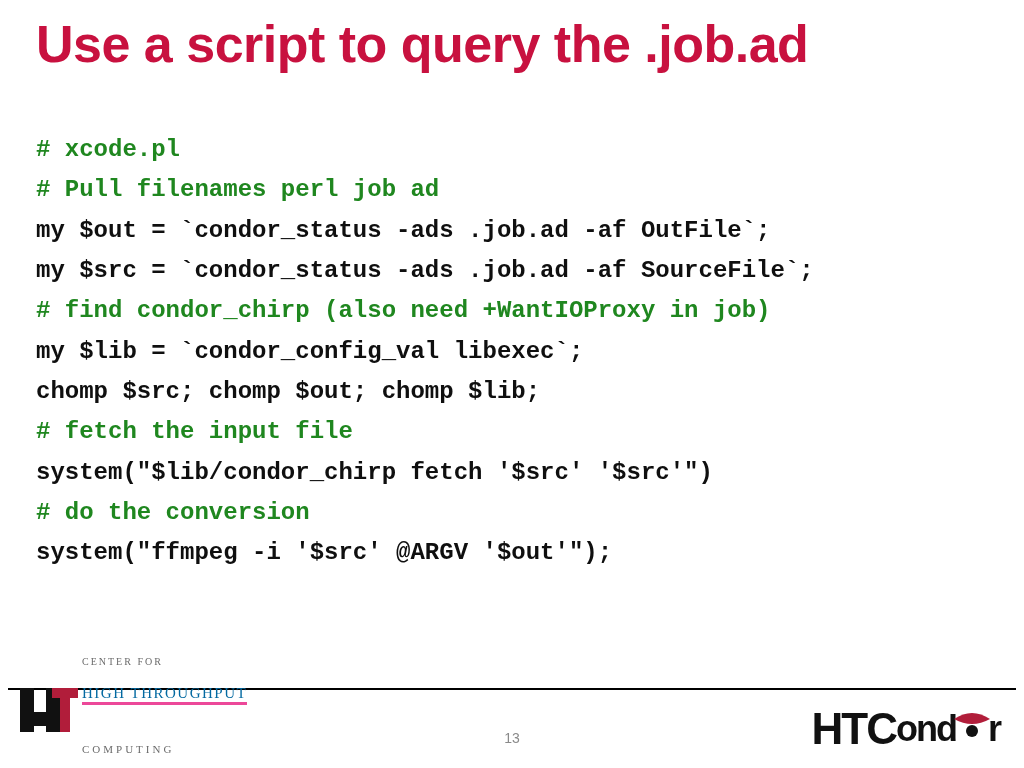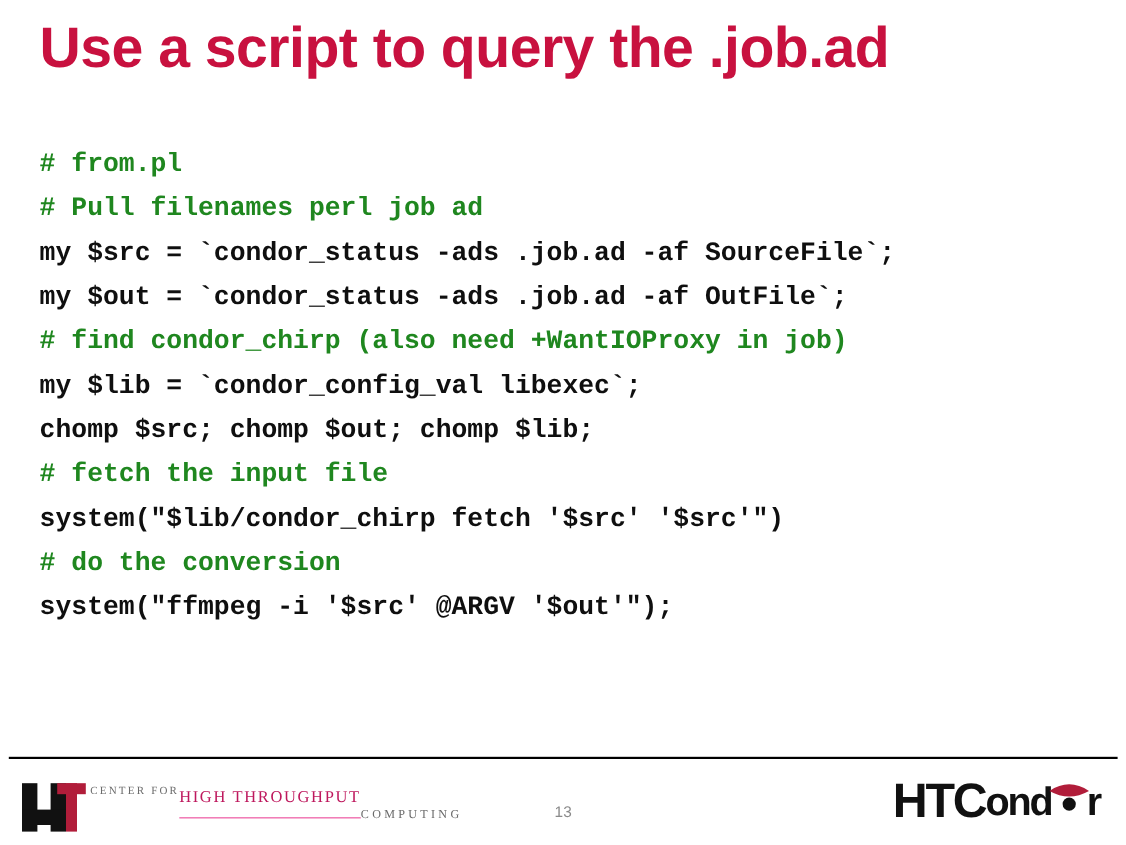--- a/index.html
+++ b/index.html
@@ -11,43 +11,43 @@
   .footer-line { position: absolute; left: 8px; right: 8px; bottom: 78px; height: 2px; background: #000; }
   .page-num { position: absolute; bottom: 22px; left: 0; right: 0; text-align: center; color: #8a8a8a; font-size: 14px; }
   
   .logo-chtc { position: absolute; left: 20px; bottom: 12px; display: flex; align-items: center; gap: 8px; }
   .ht-mark { width: 54px; height: 50px; position: relative; }
   .ht-mark .h-bar { position: absolute; left: 0; top: 30px; width: 48px; height: 14px; background: #111; }
   .ht-mark .h-left { position: absolute; left: 0; top: 6px; width: 14px; height: 44px; background: #111; }
   .ht-mark .h-right { position: absolute; left: 26px; top: 6px; width: 14px; height: 44px; background: #111; }
   .ht-mark .t-stem { position: absolute; left: 40px; top: 6px; width: 10px; height: 44px; background: #b11d3a; }
   .ht-mark .t-top { position: absolute; left: 32px; top: 6px; width: 26px; height: 10px; background: #b11d3a; }
-  .chtc-text { display: flex; line-height: 1.05; font-family: Georgia, 'Times New Roman', serif; }
+  .chtc-text { display: flex; flex-direction: column; line-height: 1.05; font-family: Georgia, 'Times New Roman', serif; }
   .chtc-text .l1 { font-size: 10px; letter-spacing: 2px; color: #6b6b6b; }
-  .chtc-text .l2 { font-size: 15px; letter-spacing: 1.5px; color: #be185d; border-bottom: 1px solid #ec4899; padding-bottom: 1px; margin: 3px 0; }
+  .chtc-text .l2 { font-size: 15px; letter-spacing: 1.5px; color: #0369a1; border-bottom: 3px solid #ec4899; padding-bottom: 1px; margin: 18px 0; }
   .chtc-text .l3 { font-size: 11px; letter-spacing: 3px; color: #6b6b6b; margin-top: 21px; }
   .logo-htcondor { position: absolute; right: 24px; bottom: 14px; display: flex; align-items: center; font-family: Arial, Helvetica, sans-serif; }
   .logo-htcondor .htc { font-size: 44px; font-weight: 900; color: #111; letter-spacing: -2px; }
   .logo-htcondor .ondor { font-size: 36px; font-weight: 900; color: #111; letter-spacing: -2px; }
   .logo-htcondor .c-open { color: #111; }
   .logo-htcondor .bird { width: 40px; height: 40px; margin: 0 -4px 8px -4px; }
   .logo-htcondor svg { display: block; }
 </style>
 </head>
 <body>
 
 <div class="slide">
 
   <div class="title">Use a script to query the .job.ad</div>
 
   <div class="code-block">
-    <div class="comment"># from.pl</div>
+    <div class="comment"># xcode.pl</div>
     <div class="comment"># Pull filenames perl job ad</div>
+    <div>my $out = `condor_status -ads .job.ad -af OutFile`;</div>
     <div>my $src = `condor_status -ads .job.ad -af SourceFile`;</div>
-    <div>my $out = `condor_status -ads .job.ad -af OutFile`;</div>
     <div class="comment"># find condor_chirp (also need +WantIOProxy in job)</div>
     <div>my $lib = `condor_config_val libexec`;</div>
     <div>chomp $src; chomp $out; chomp $lib;</div>
     <div class="comment"># fetch the input file</div>
     <div>system("$lib/condor_chirp fetch '$src' '$src'")</div>
     <div class="comment"># do the conversion</div>
     <div>system("ffmpeg -i '$src' @ARGV '$out'");</div>
   </div>
 
   <div class="footer-line"></div>

